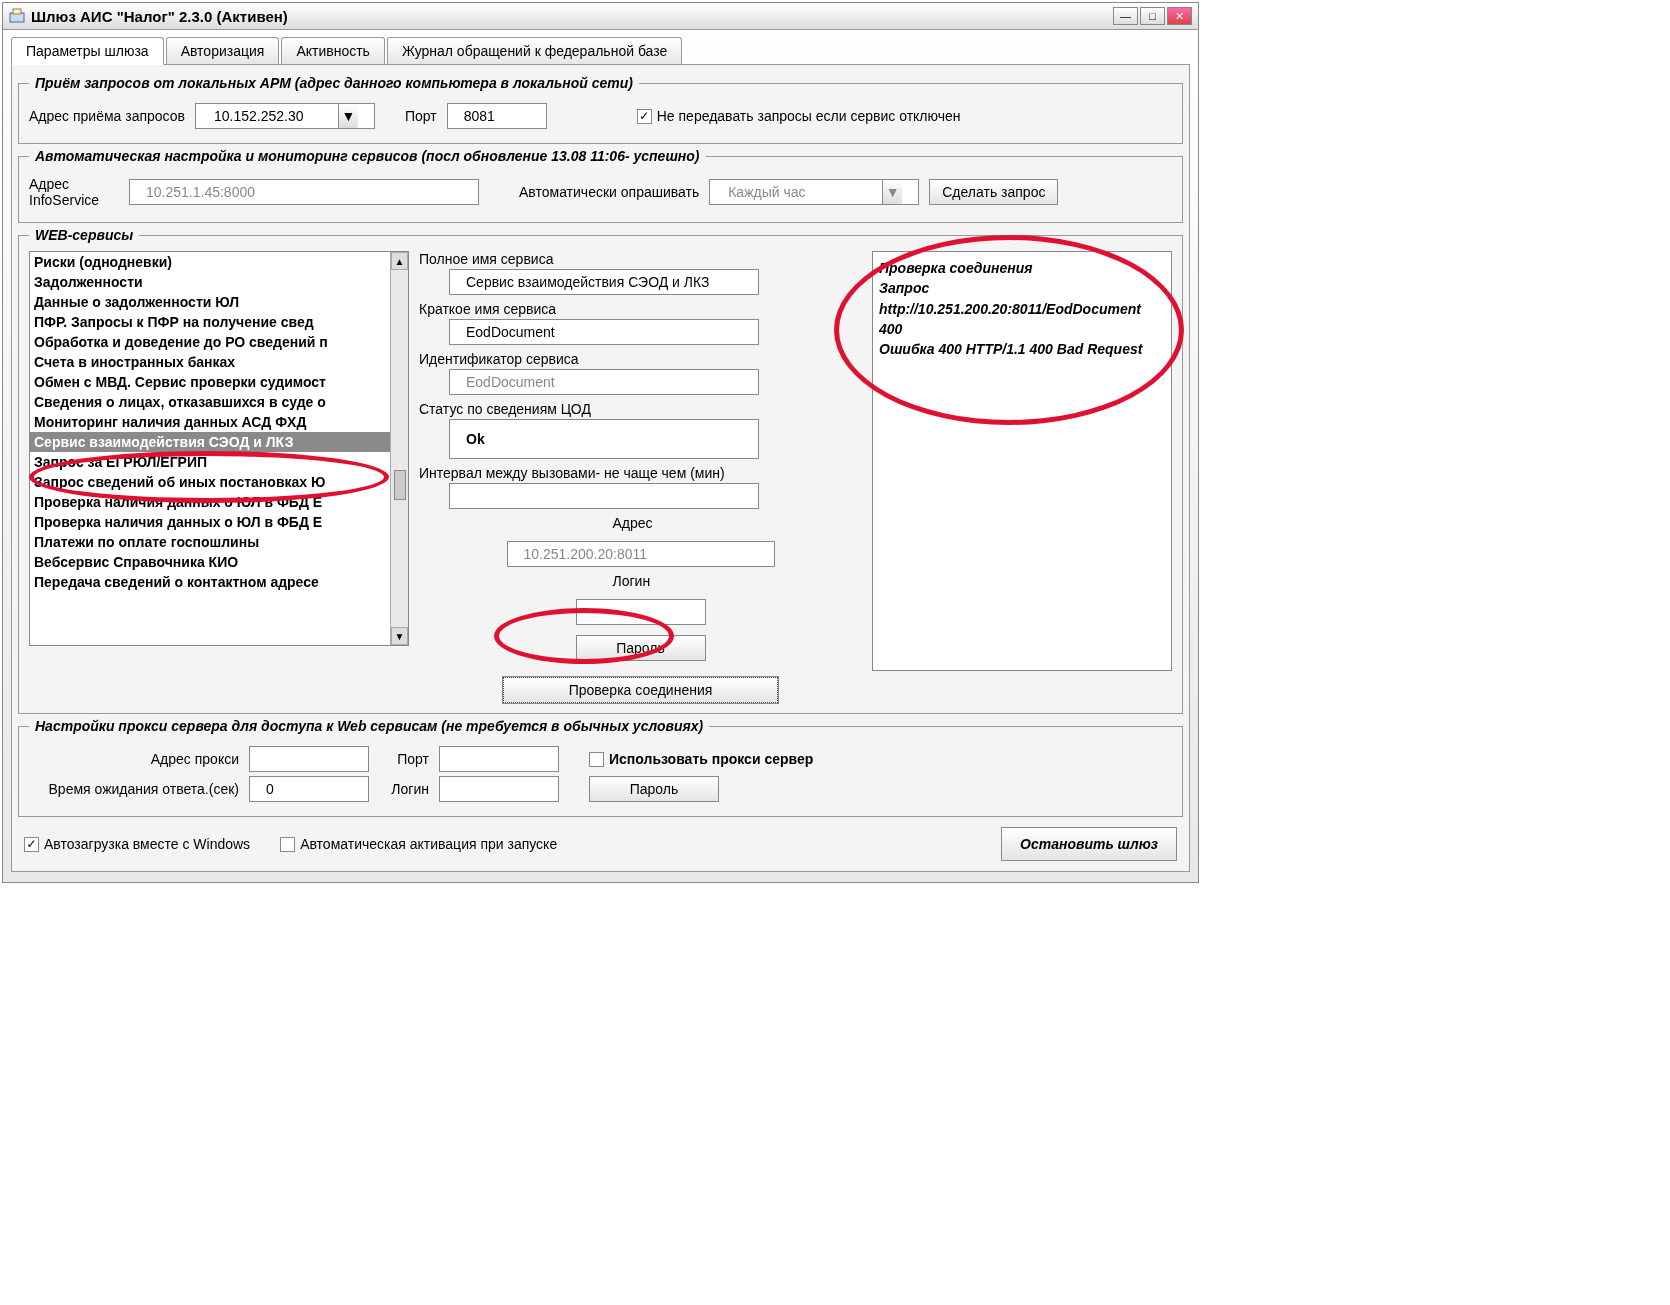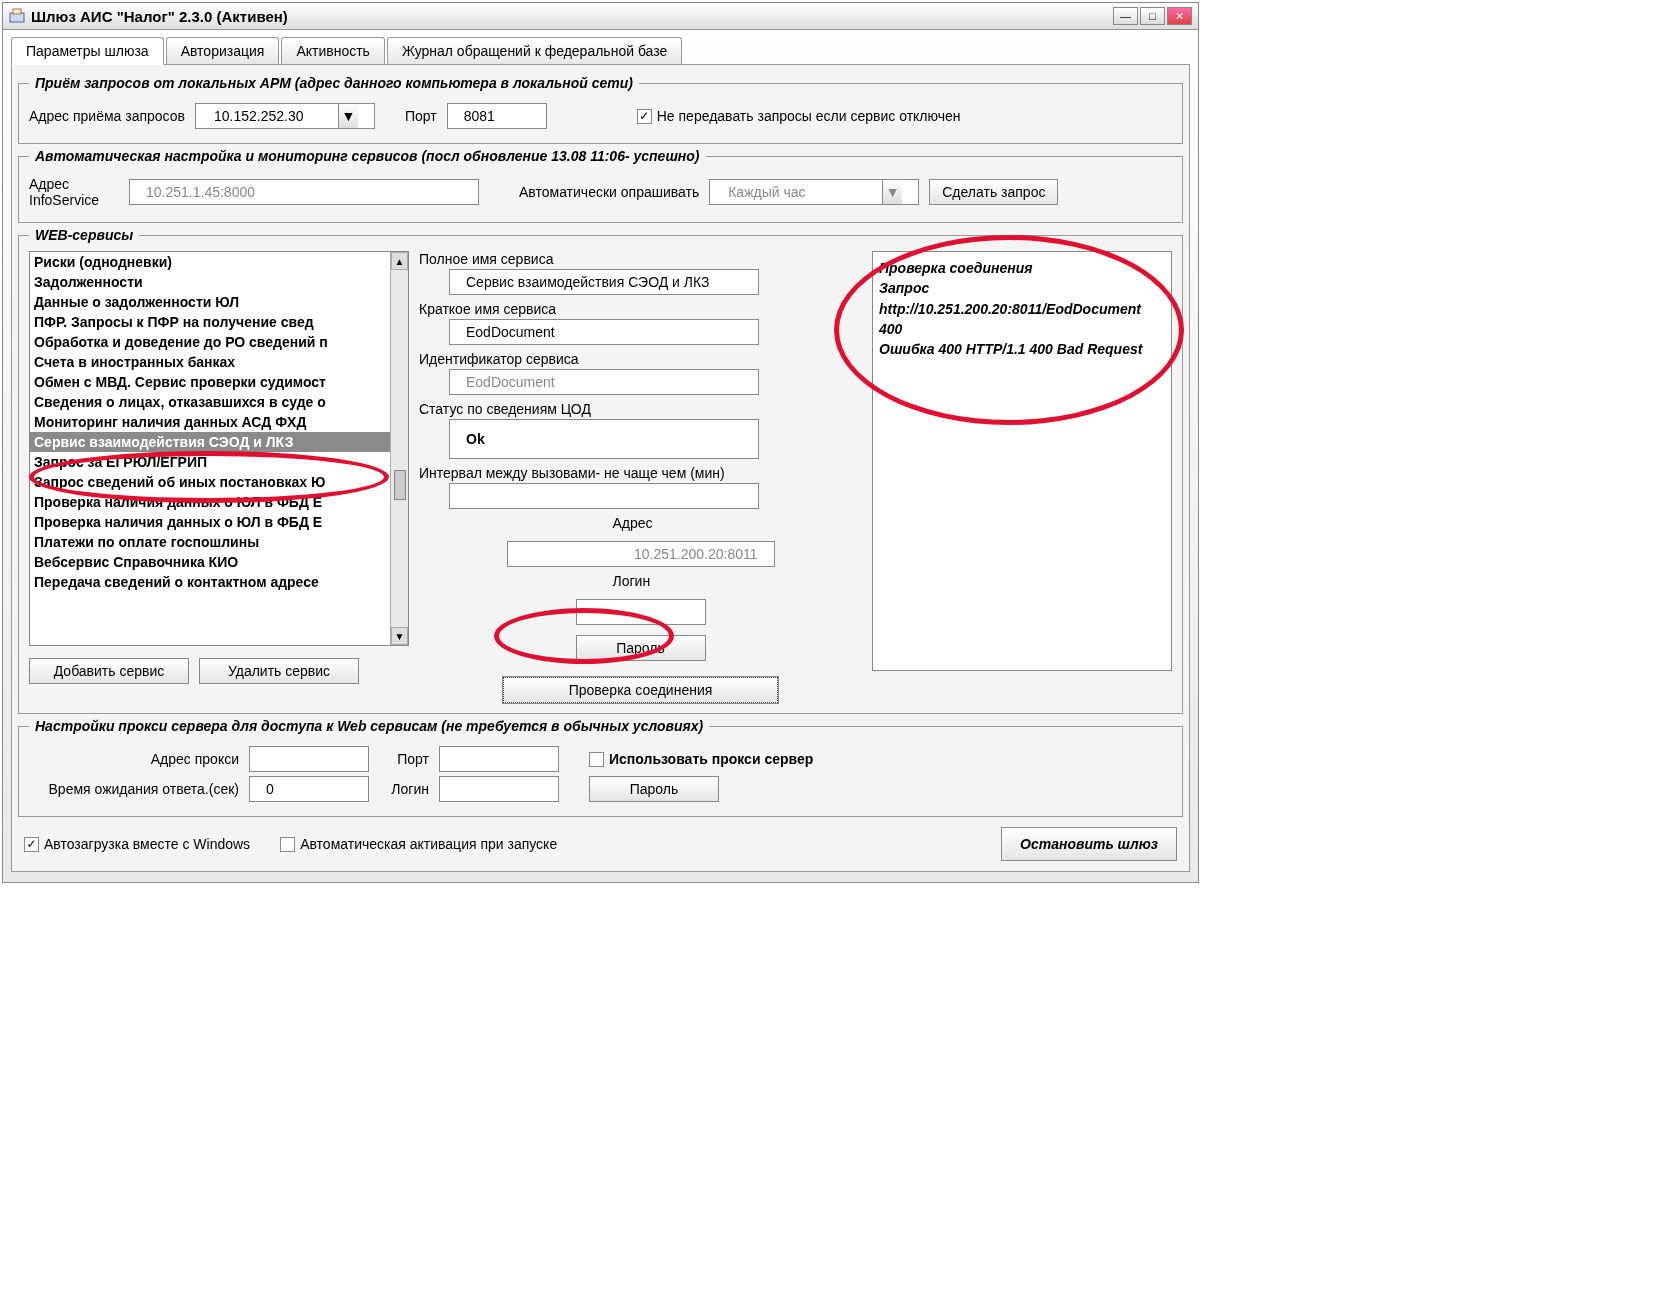--- a/index.html
+++ b/index.html
@@ -231,24 +231,20 @@
               <div class="list-item">Вебсервис Справочника КИО</div>
               <div class="list-item">Передача сведений о контактном адресе</div>
               <div class="scroll">
                 <div class="sbtn">▲</div>
                 <div style="flex:1;position:relative;">
                     <div class="thumb"></div>
                   </div>
                 <div class="sbtn">▼</div>
               </div>
             </div>
-            <div class="row">
-              <button class="btn" style="width:160px;">Добавить сервис</button>
-              <button class="btn" style="width:160px;">Удалить сервис</button>
-            </div>
           </div>
 
           <div class="col-mid">
             <div class="field-block">
               <span class="flabel">Полное имя сервиса</span>
               <input type="text" class="field" style="margin-left: 30px;" value="Сервис взаимодействия СЭОД и ЛКЗ">
             </div>
             <div class="field-block">
               <span class="flabel">Краткое имя сервиса</span>
               <input type="text" class="field" style="margin-left: 30px;" value="EodDocument">
@@ -260,21 +256,21 @@
             <div class="field-block">
               <span class="flabel">Статус по сведениям ЦОД</span>
               <input type="text" class="field" style="margin-left: 30px; font-weight: bold; height: 40px;" value="Ok">
             </div>
             <div class="field-block">
               <span class="flabel">Интервал между вызовами- не чаще чем (мин)</span>
               <input type="text" class="field" style="margin-left: 30px;" value="">
             </div>
             <div class="inline-row field-block">
               <span class="lbl" style="width:56px;">Адрес</span>
-              <input type="text" class="field readonly" style="width: 268px; text-align: right;" value="10.251.200.20:8011">
+              <input type="text" class="field readonly" style="width: 268px;" value="10.251.200.20:8011">
             </div>
             <div class="inline-row field-block" style="position:relative;">
               <span class="lbl" style="width:56px;">Логин</span>
               <input type="text" class="field" style="width: 130px;" value="">
               <button class="btn" style="width:130px;">Пароль</button>
             </div>
             <div class="inline-row">
               <span style="width:56px;"></span>
               <button class="btn focus" style="width:275px;">Проверка соединения</button>
             </div>

